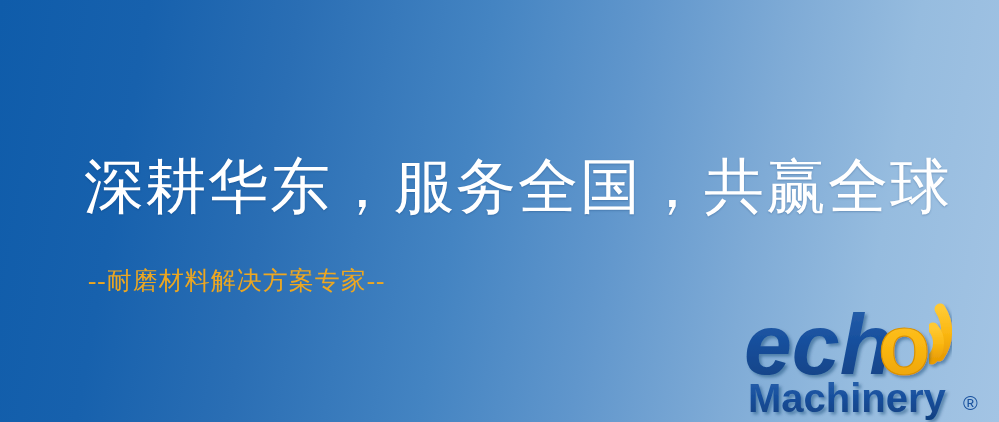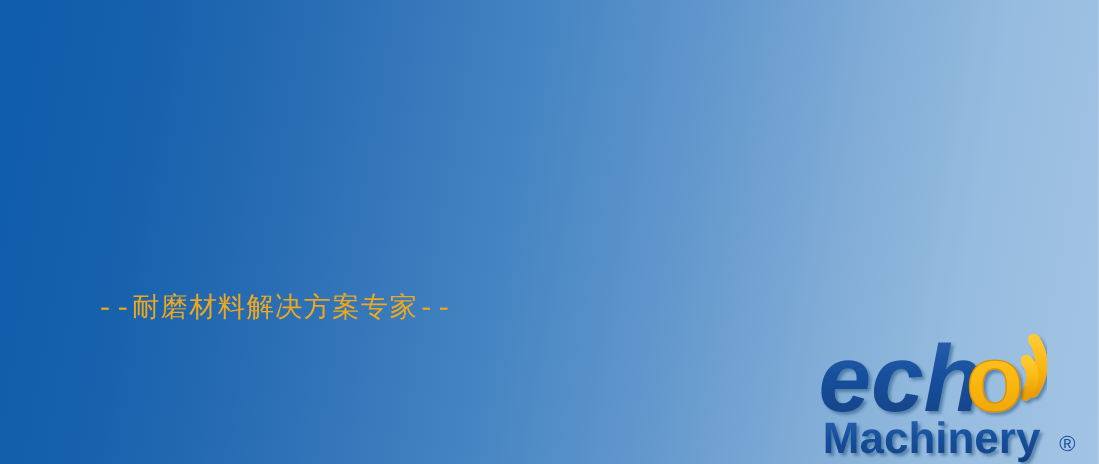--- a/index.html
+++ b/index.html
@@ -39,21 +39,21 @@
     color: #ffffff;
     white-space: nowrap;
     text-shadow: 0 1px 2px rgba(10, 50, 100, 0.28);
   }
 
   
   #subtitle {
     position: absolute;
     left: 88px;
     top: 266px;
-    font-family: Liberation Mono, monospace;
+    font-family: Liberation Serif, serif;
     font-size: 25px;
     line-height: 1.2;
     letter-spacing: 1px;
     color: #eda720;
     white-space: nowrap;
   }
 
   
   #logo {
     position: absolute;
@@ -67,20 +67,21 @@
     display: block;
     width: 255px;
     height: 126px;
   }
 </style>
 </head>
 <body>
 
 <div id="banner">
 
+  <div id="headline">深耕华东，服务全国，共赢全球</div>
 
   <div id="subtitle">--耐磨材料解决方案专家--</div>
 
   <div id="logo">
     <svg viewBox="0 0 255 126" xmlns="http://www.w3.org/2000/svg" aria-hidden="true">
       <defs>
         <linearGradient id="blueGrad" x1="0" y1="0" x2="0" y2="1">
           <stop offset="0%" stop-color="#2a63ae"></stop>
           <stop offset="45%" stop-color="#18509e"></stop>
           <stop offset="100%" stop-color="#103f80"></stop>

